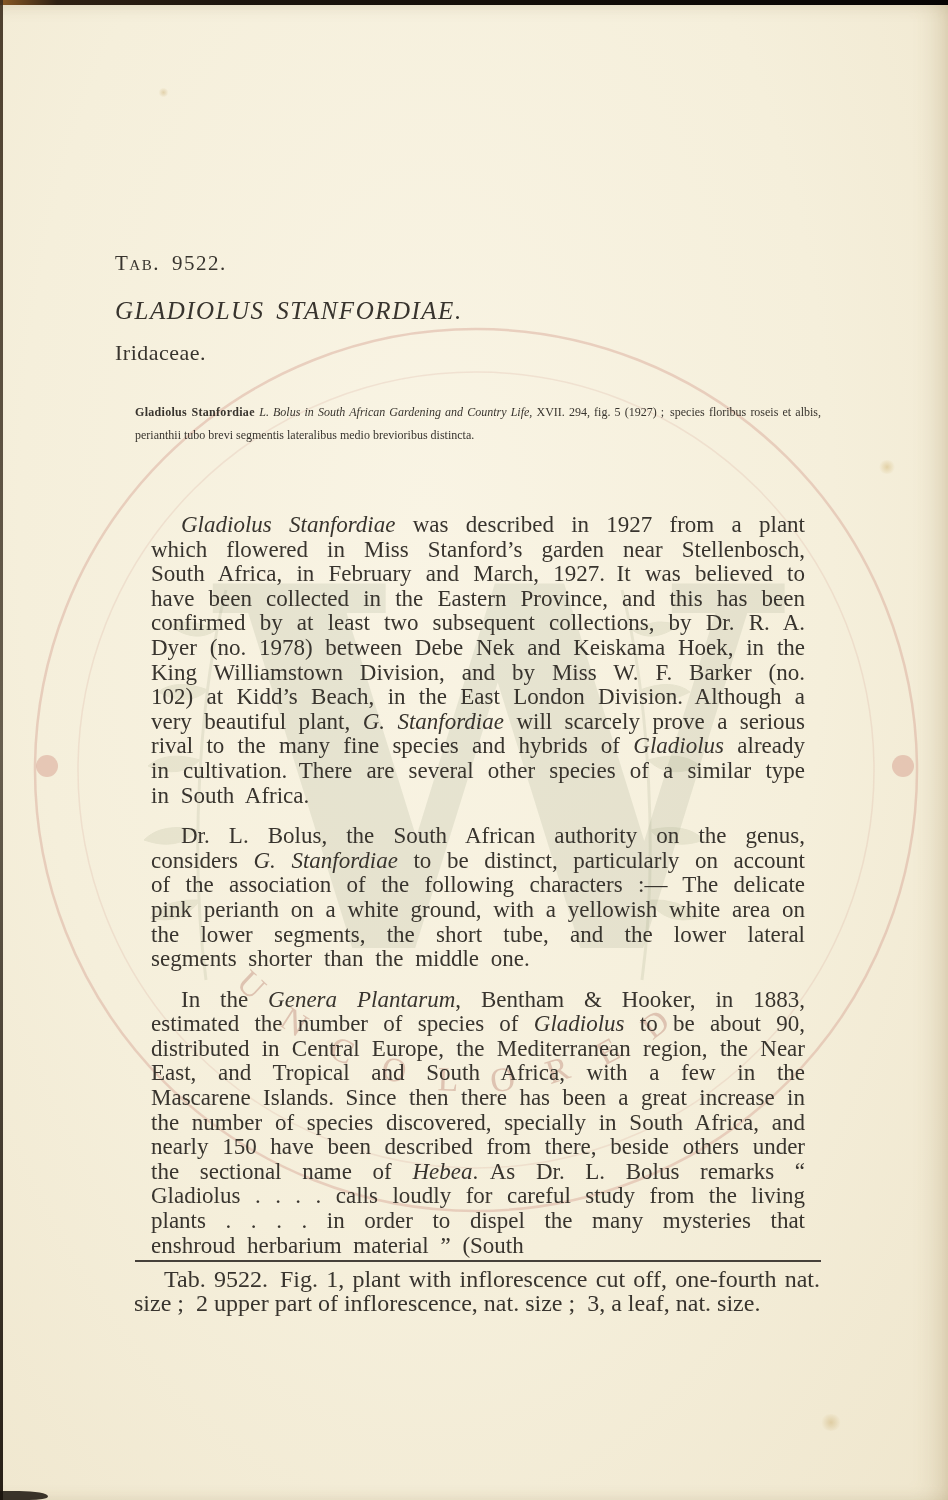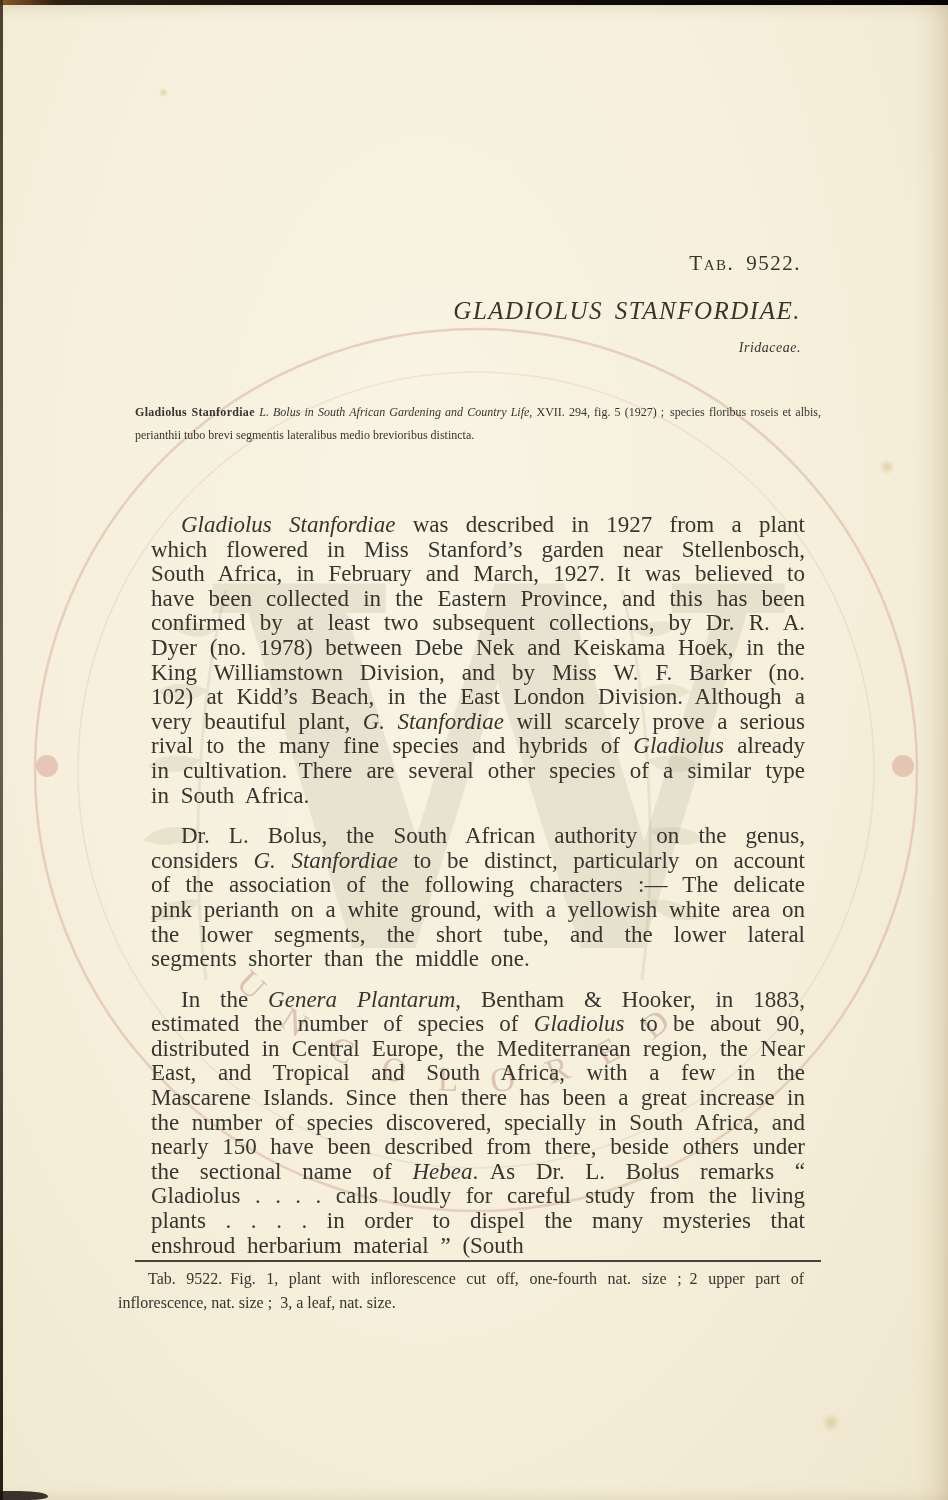--- a/index.html
+++ b/index.html
@@ -33,45 +33,45 @@
     position:absolute;left:0;top:1491px;width:48px;height:9px;
     background:#1a140d;border-radius:0 60% 40% 0;opacity:.85;
   }
   .stain{position:absolute;border-radius:50%;}
   .stain.s1{left:878px;top:460px;width:18px;height:14px;background:radial-gradient(circle,rgba(190,150,60,.32),transparent 70%);}
   .stain.s2{left:820px;top:1414px;width:22px;height:17px;background:radial-gradient(circle,rgba(180,140,55,.30),transparent 70%);}
   .stain.s3{left:158px;top:88px;width:11px;height:9px;background:radial-gradient(circle,rgba(180,140,60,.30),transparent 70%);}
 
   .watermark{position:absolute;left:0;top:0;pointer-events:none;}
 
-  .heading-block{position:absolute;left:115px;width:686px;text-align:right;}
+  .heading-block{position:absolute;left:115px;width:686px;text-align:left;}
   .plate-number{top:251px;font-size:21px;font-variant:small-caps;letter-spacing:1.5px;word-spacing:6px;}
   .page-title{top:297px;font-size:25px;letter-spacing:1.5px;word-spacing:4px;font-style:italic;}
-  .family-name{top:340px;font-size:14px;font-style:italic;letter-spacing:.5px;}
+  .family-name{top:340px;font-size:22px;letter-spacing:.5px;}
 
   .citation{
     position:absolute;left:135px;top:401px;width:686px;
     font-size:12px;line-height:22.6px;text-align:justify;
   }
   .body-text{
     position:absolute;left:135px;top:497px;width:686px;
     font-size:23px;line-height:24.6px;text-align:justify;
     word-spacing:6px;
   }
   .body-text p{margin:16px;text-indent:30px;}
   span.i{font-style:italic;}
   span.b{font-weight:bold;letter-spacing:.3px;}
 
   .footnote-rule{
     position:absolute;left:135px;top:1260px;width:686px;height:0;
     border-top:2px solid #46413a;
   }
   .footnote{
-    position:absolute;left:118px;top:1267px;width:686px;
-    font-size:16px;line-height:24px;text-align:justify;
+    position:absolute;left:134px;top:1267px;width:686px;
+    font-size:24px;line-height:24px;text-align:justify;
     text-indent:30px;
   }
 </style>
 </head>
 <body>
 
 <div class="page">
 
   <svg class="watermark" width="948" height="1500" viewBox="0 0 948 1500">
     <circle cx="476" cy="770" r="441" fill="none" stroke="#d8a595" stroke-opacity="0.45" stroke-width="2.5"></circle>

